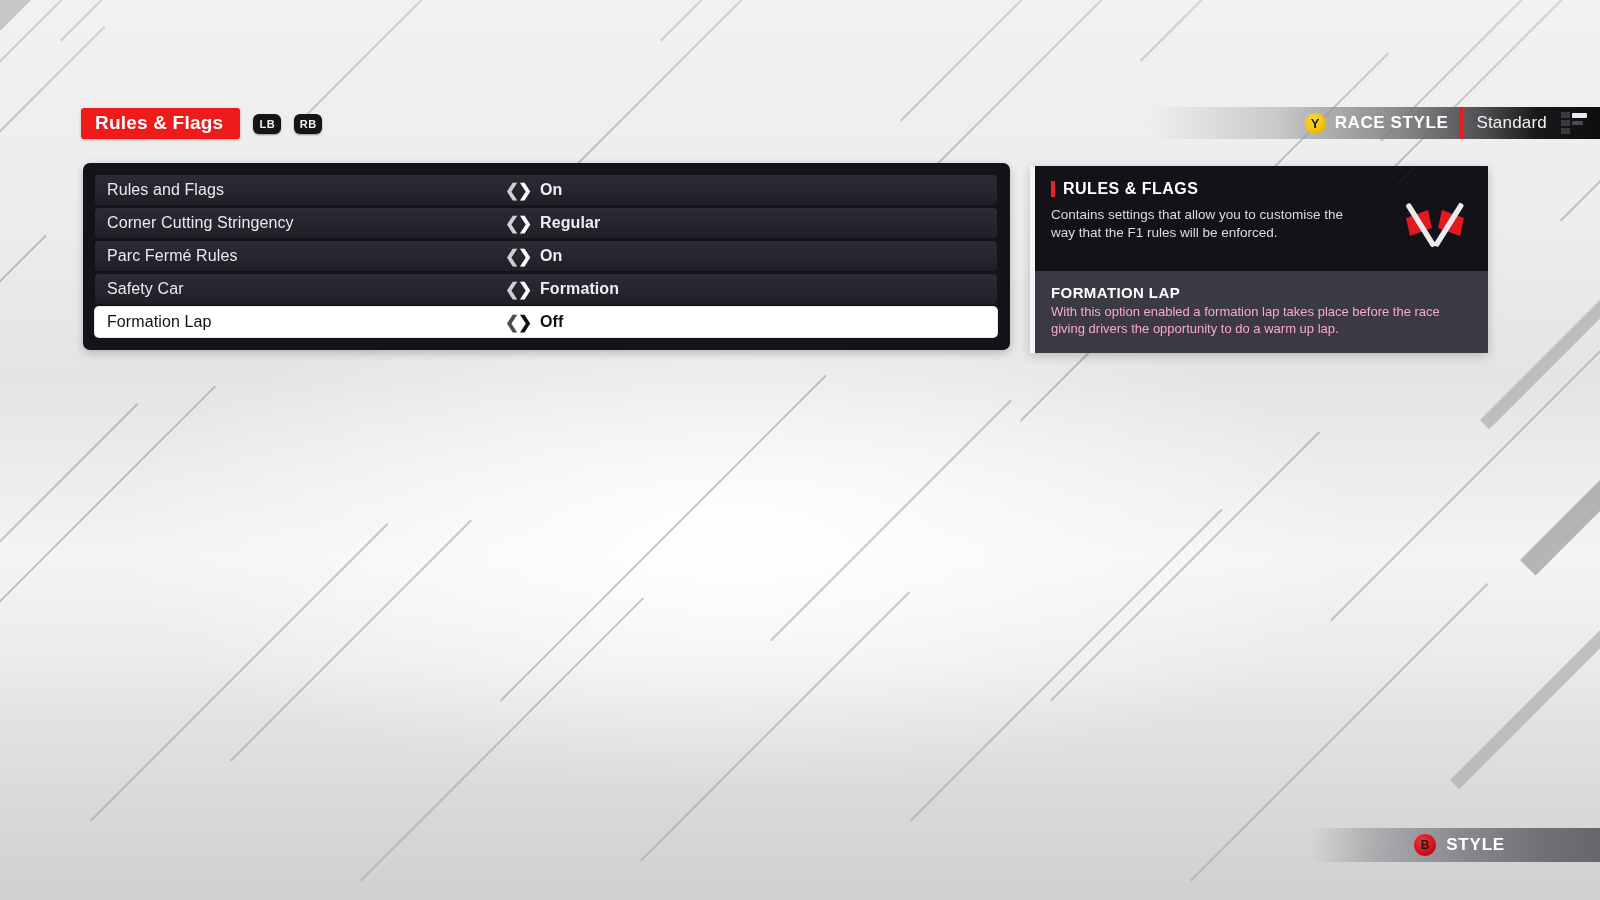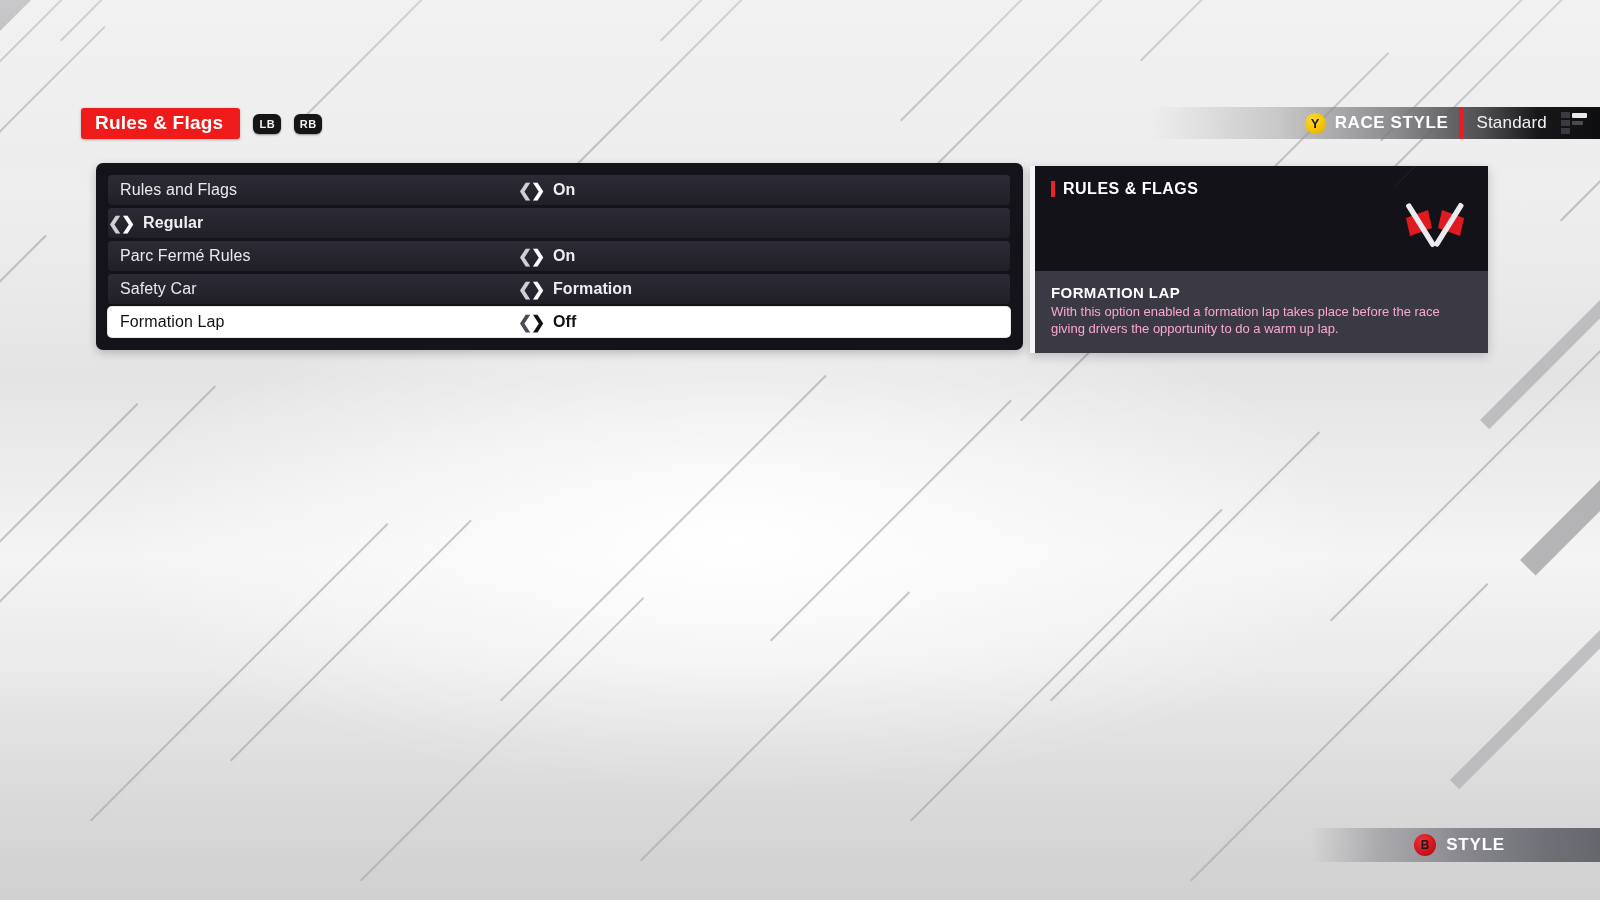--- a/index.html
+++ b/index.html
@@ -81,21 +81,21 @@
   }
   #race-style-icon i{ position:absolute; display:block; background:#3a3a40; }
   #race-style-icon i.r1{ left:0; top:0; width:9px; height:6px; }
   #race-style-icon i.r2{ left:0; top:8px; width:9px; height:6px; }
   #race-style-icon i.r3{ left:0; top:16px; width:9px; height:6px; }
   #race-style-icon i.b1{ left:11px; top:1px; width:15px; height:5px; background:#e9e9ec; border-radius:1px; }
   #race-style-icon i.b2{ left:11px; top:9px; width:11px; height:4px; background:#4a4a50; border-radius:1px; }
 
   
   #settings-panel{
-    position:absolute; left:96px; top:163px; width:927px;
+    position:absolute; left:83px; top:163px; width:927px;
     background:#14131a; border-radius:7px;
     padding:12px 13px 13px 12px; z-index:5;
     box-shadow:0 3px 10px rgba(0,0,0,0.22);
   }
   .row{
     height:30px; border-radius:4px; margin-bottom:3px;
     display:flex; align-items:center; position:relative;
     background:linear-gradient(180deg,#2c2b35 0%,#26252e 55%,#201f27 100%);
   }
   .row:last-child{ margin-bottom:0; }
@@ -233,20 +233,21 @@
 
 <div class="row">
       <div class="label">Rules and Flags</div>
       <div class="selector">
         <span class="arrow left">❮</span>
         <span class="arrow right">❯</span>
         <span class="value">On</span>
       </div>
     </div>
     <div class="row">
+      <div class="label">Corner Cutting Stringency</div>
       <div class="selector">
         <span class="arrow left">❮</span>
         <span class="arrow right">❯</span>
         <span class="value">Regular</span>
       </div>
     </div>
     <div class="row">
       <div class="label">Parc Fermé Rules</div>
       <div class="selector">
         <span class="arrow left">❮</span>
@@ -273,20 +274,21 @@
   </div>
 
 <div id="info-panel">
   <div id="info-top">
 
     <div class="diag" style="left:360px; top:20px;"></div>
     <div id="info-title-wrap">
       <div id="info-accent"></div>
       <div id="info-title">RULES &amp; FLAGS</div>
     </div>
+    <div id="info-desc">Contains settings that allow you to customise the way that the F1 rules will be enforced.</div>
     <svg id="flags-icon" viewBox="0 0 74 56">
       <polygon points="8,22 30,14 34,32 12,40" fill="#e01a1f"></polygon>
       <polygon points="66,22 44,14 40,32 62,40" fill="#e01a1f"></polygon>
       <rect x="20" y="4" width="5.5" height="50" rx="2" fill="#ebebee" transform="rotate(-32 23 29)"></rect>
       <rect x="48" y="4" width="5.5" height="50" rx="2" fill="#ebebee" transform="rotate(32 51 29)"></rect>
     </svg>
   </div>
   <div id="info-bottom">
     <div id="info-sub-title">FORMATION LAP</div>
     <div id="info-sub-desc">With this option enabled a formation lap takes place before the race giving drivers the opportunity to do a warm up lap.</div>

